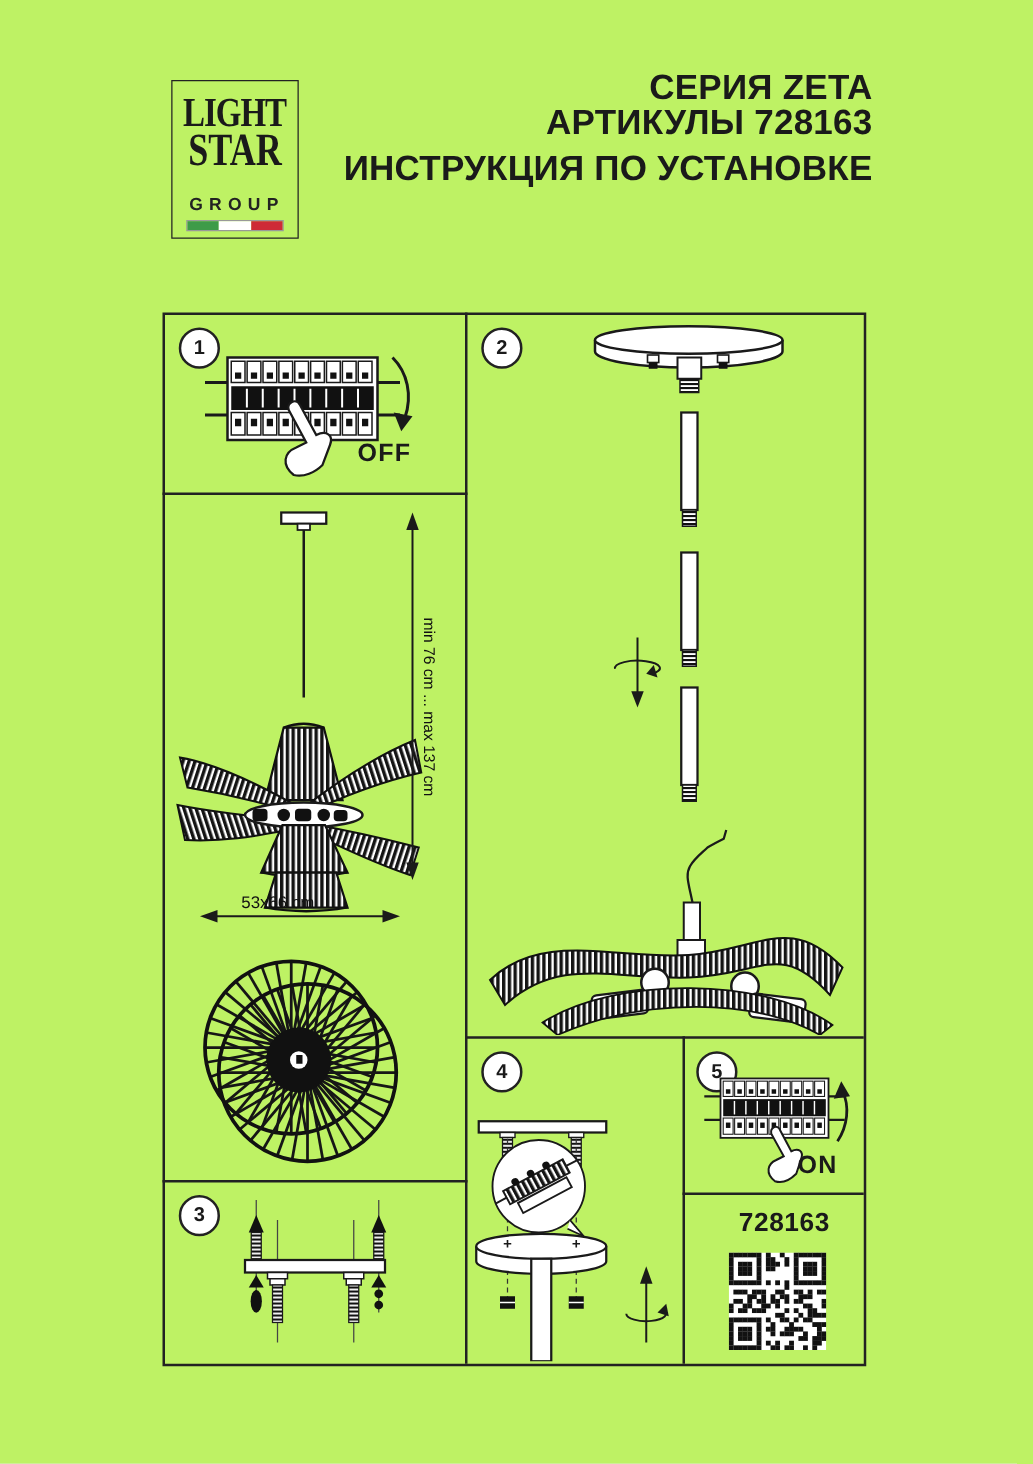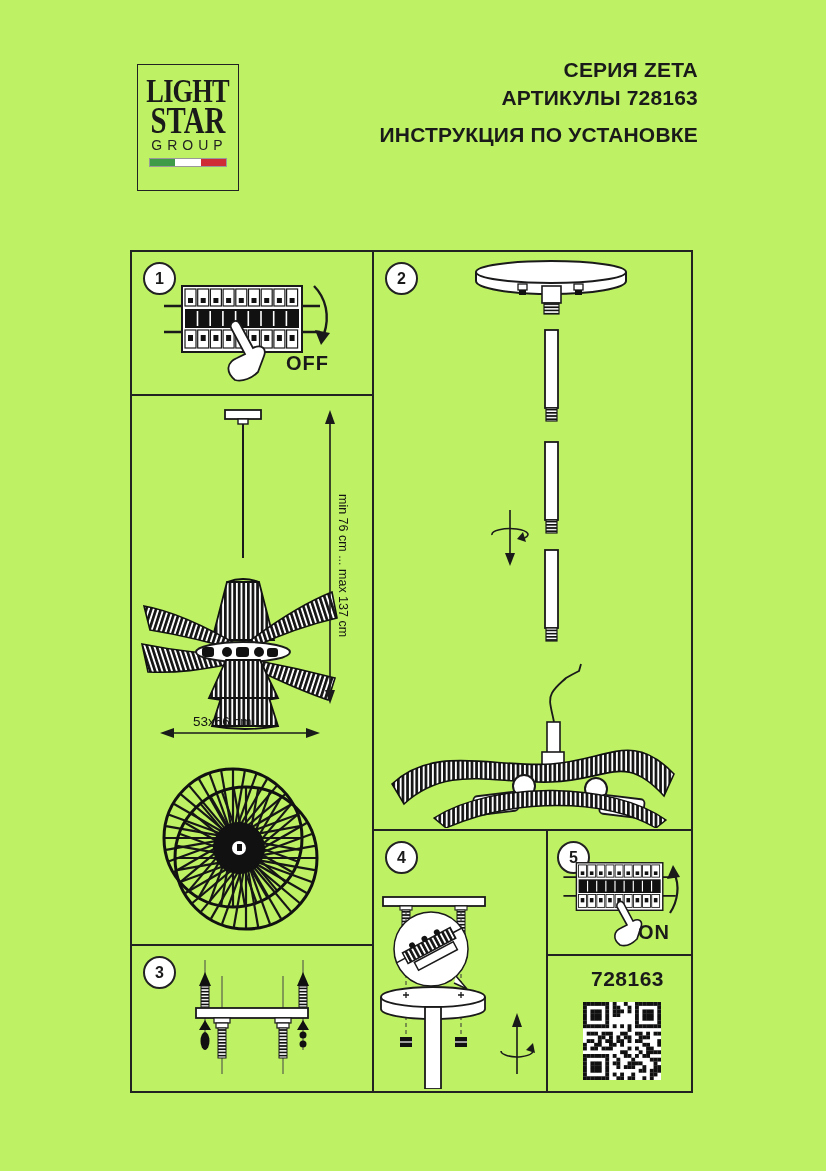--- a/index.html
+++ b/index.html
@@ -7,25 +7,25 @@
         font-family:"Liberation Sans",sans-serif;color:#1a1a1a;overflow:hidden;}
   .abs{position:absolute;}
   .line{position:absolute;background:#222;}
   
   .logo-box{position:absolute;left:137px;top:64px;width:102px;height:127px;border:1.5px solid #222;
             display:flex;flex-direction:column;align-items:center;justify-content:flex-start;padding-top:13px;box-sizing:border-box;}
   .logo-light{font-family:"Liberation Serif",serif;font-weight:700;font-size:33px;line-height:.82;
               transform:scaleX(.8);letter-spacing:-1px;}
   .logo-star{font-family:"Liberation Serif",serif;font-weight:700;font-size:37px;line-height:.86;
              transform:scaleX(.78);}
-  .logo-group{font-size:14px;letter-spacing:5px;margin-top:0;text-indent:3px;color:#222;}
+  .logo-group{font-size:14px;letter-spacing:5px;margin-top:18px;text-indent:3px;color:#222;font-weight:bold;}
   .logo-flag{width:78px;height:9px;margin-top:5px;display:flex;border:1px solid #999;box-sizing:border-box;}
   .logo-flag span{flex:1;}
   .header-text{position:absolute;right:128px;top:56px;text-align:right;font-weight:700;
-               font-size:21px;line-height:28px;letter-spacing:.2px;}
+               font-size:28px;line-height:28px;letter-spacing:.2px;}
   .header-text .instr{margin-top:9px;}
   
   .frame{position:absolute;left:130px;top:250px;width:559px;height:839px;border:2px solid #222;}
   .badge{position:absolute;width:29px;height:29px;border:2px solid #222;border-radius:50%;
          display:flex;align-items:center;justify-content:center;font-size:16px;font-weight:700;background:#fff;}
   .steplabel{position:absolute;font-weight:700;font-size:20px;letter-spacing:1px;}
   .dim-v{position:absolute;left:336px;top:494px;writing-mode:vertical-rl;font-size:12.5px;color:#111;}
   .dim-h{position:absolute;left:193px;top:714px;width:100px;text-align:left;font-size:13.5px;color:#111;}
   .article{position:absolute;left:548px;top:967px;width:159px;text-align:center;
            font-size:21px;font-weight:700;letter-spacing:.5px;}

